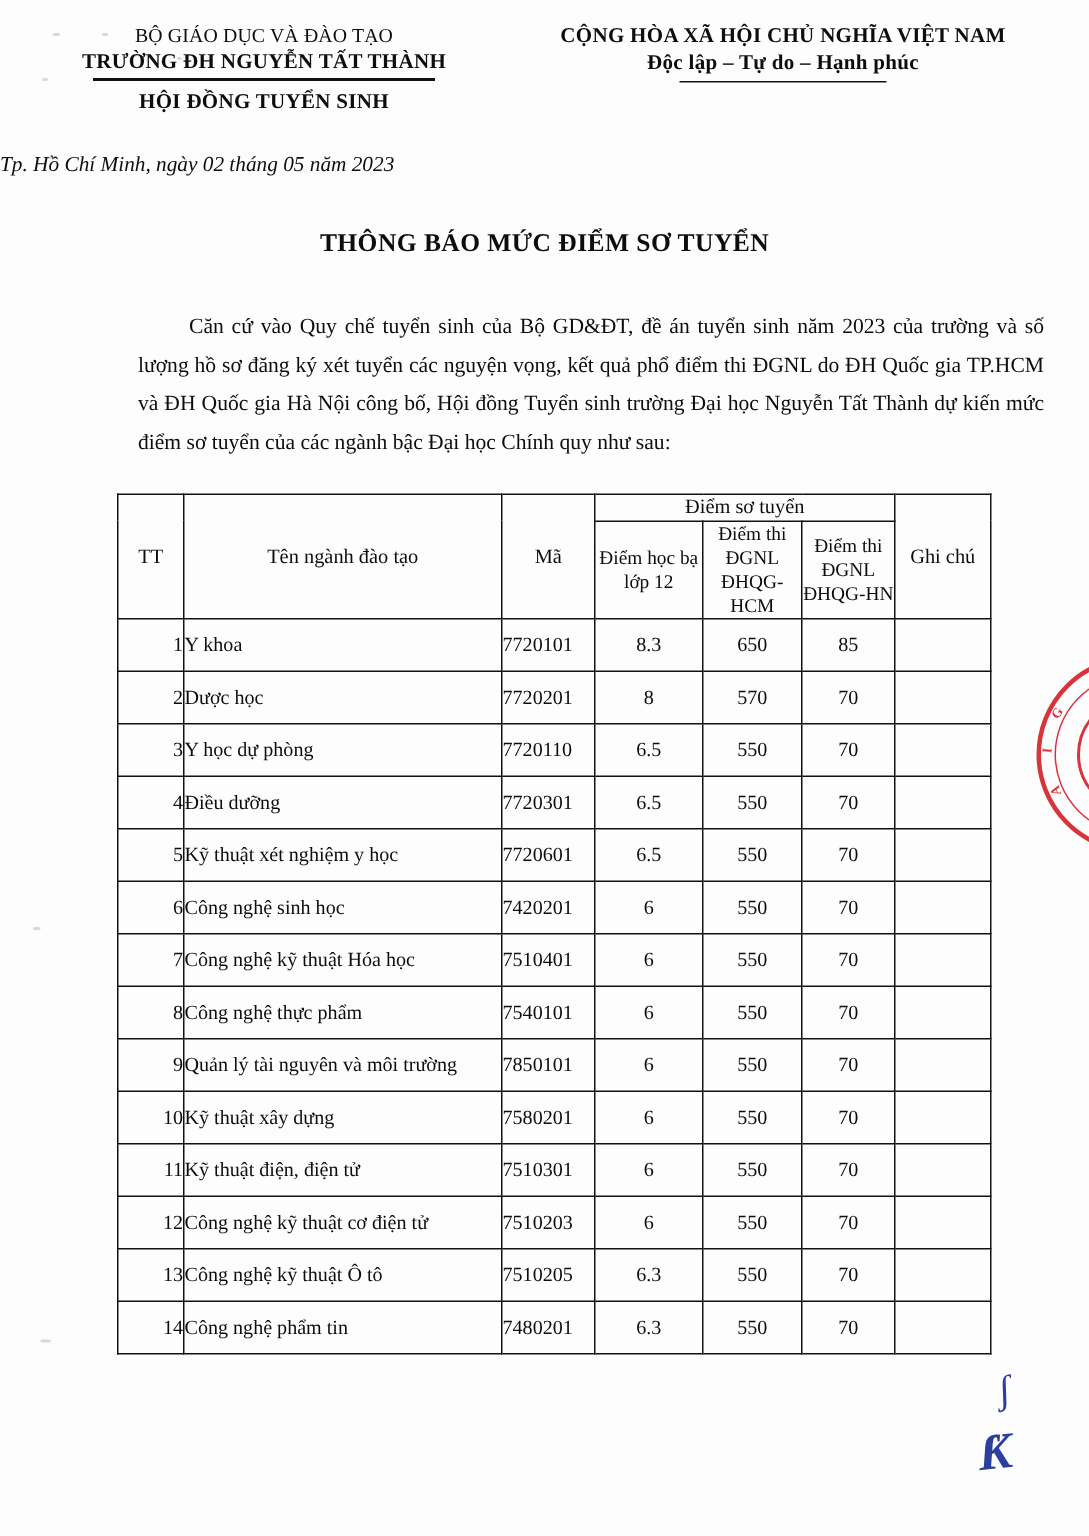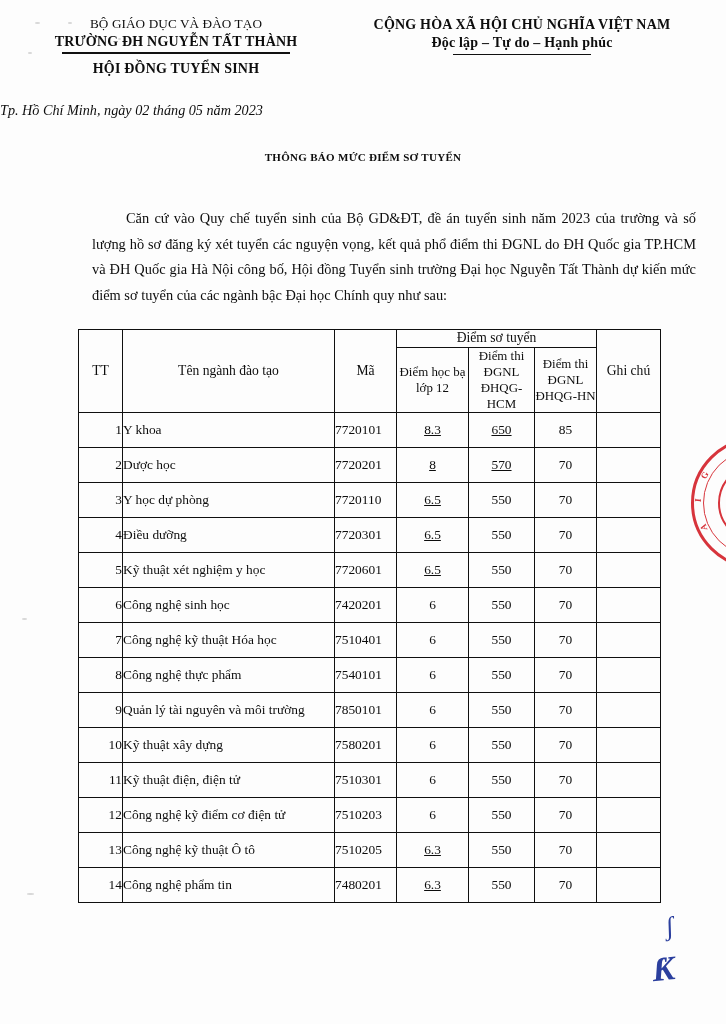--- a/index.html
+++ b/index.html
@@ -89,21 +89,21 @@
   }
 
   
   .doc-title {
     position: absolute;
     top: 150px;
     left: 0;
     width: 726px;
     text-align: center;
     font-weight: bold;
-    font-size: 11px;
+    font-size: 17px;
     line-height: 1.42;
     letter-spacing: .3px;
   }
 
   
   .body-par {
     position: absolute;
     top: 206px;
     left: 92px;
     width: 604px;
@@ -148,21 +148,21 @@
   .c-hb    { width: 72px; }
   .c-hcm   { width: 66px; }
   .c-hn    { width: 62px; }
   .c-note  { width: 64px; }
 
   tbody tr { height: 35px; }
   td.tt     { text-align: right;  padding-right: 7px; }
   td.name   { text-align: left;   padding-left: 7px; }
   td.ma     { text-align: left;   padding-left: 6px; }
   td.num    { text-align: center; }
-  td.b      { font-weight: bold; text-decoration: underline; }
+  td.b      { font-weight: bold; }
   td.note   { }
 
   
   .seal {
     position: absolute;
     top: 437px;
     left: 691px;
     width: 126px;
     height: 126px;
     border-radius: 50%;
@@ -376,21 +376,21 @@
             <td class="tt">11</td>
             <td class="name">Kỹ thuật điện, điện tử</td>
             <td class="ma">7510301</td>
             <td class="num">6</td>
             <td class="num">550</td>
             <td class="num">70</td>
             <td class="note"></td>
           </tr>
           <tr>
             <td class="tt">12</td>
-            <td class="name">Công nghệ kỹ điểm cơ điện tử</td>
+            <td class="name">Công nghệ kỹ thuật cơ điện tử</td>
             <td class="ma">7510203</td>
             <td class="num">6</td>
             <td class="num">550</td>
             <td class="num">70</td>
             <td class="note"></td>
           </tr>
           <tr>
             <td class="tt">13</td>
             <td class="name">Công nghệ kỹ thuật Ô tô</td>
             <td class="ma">7510205</td>

